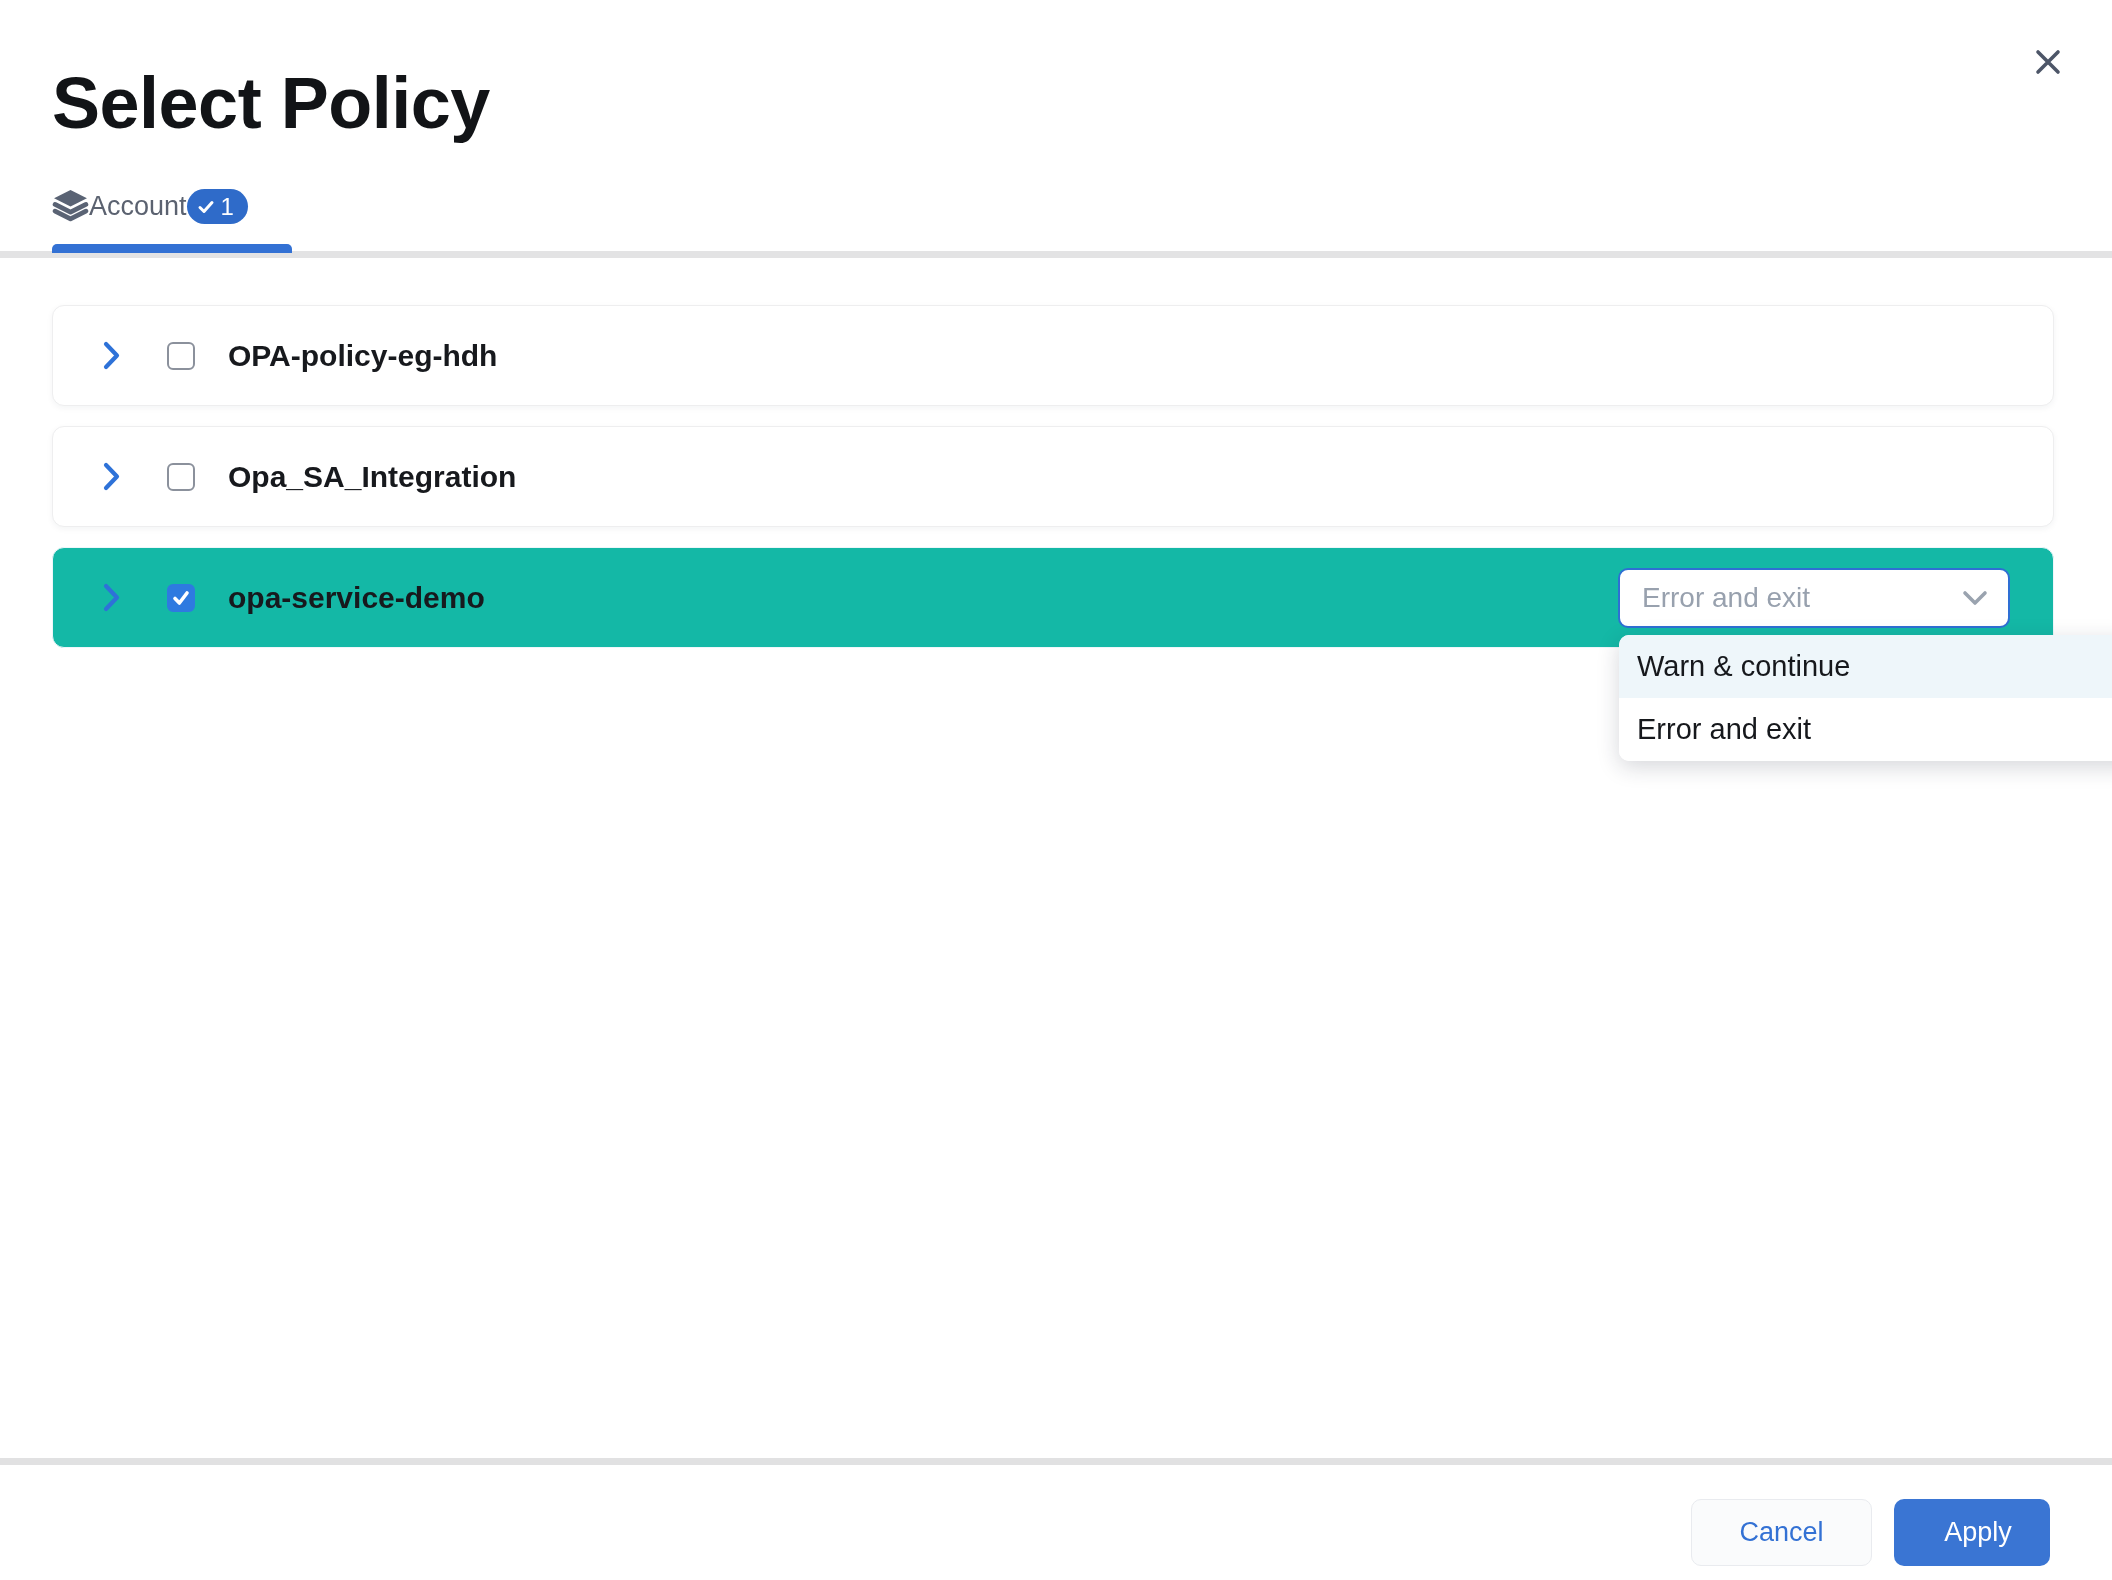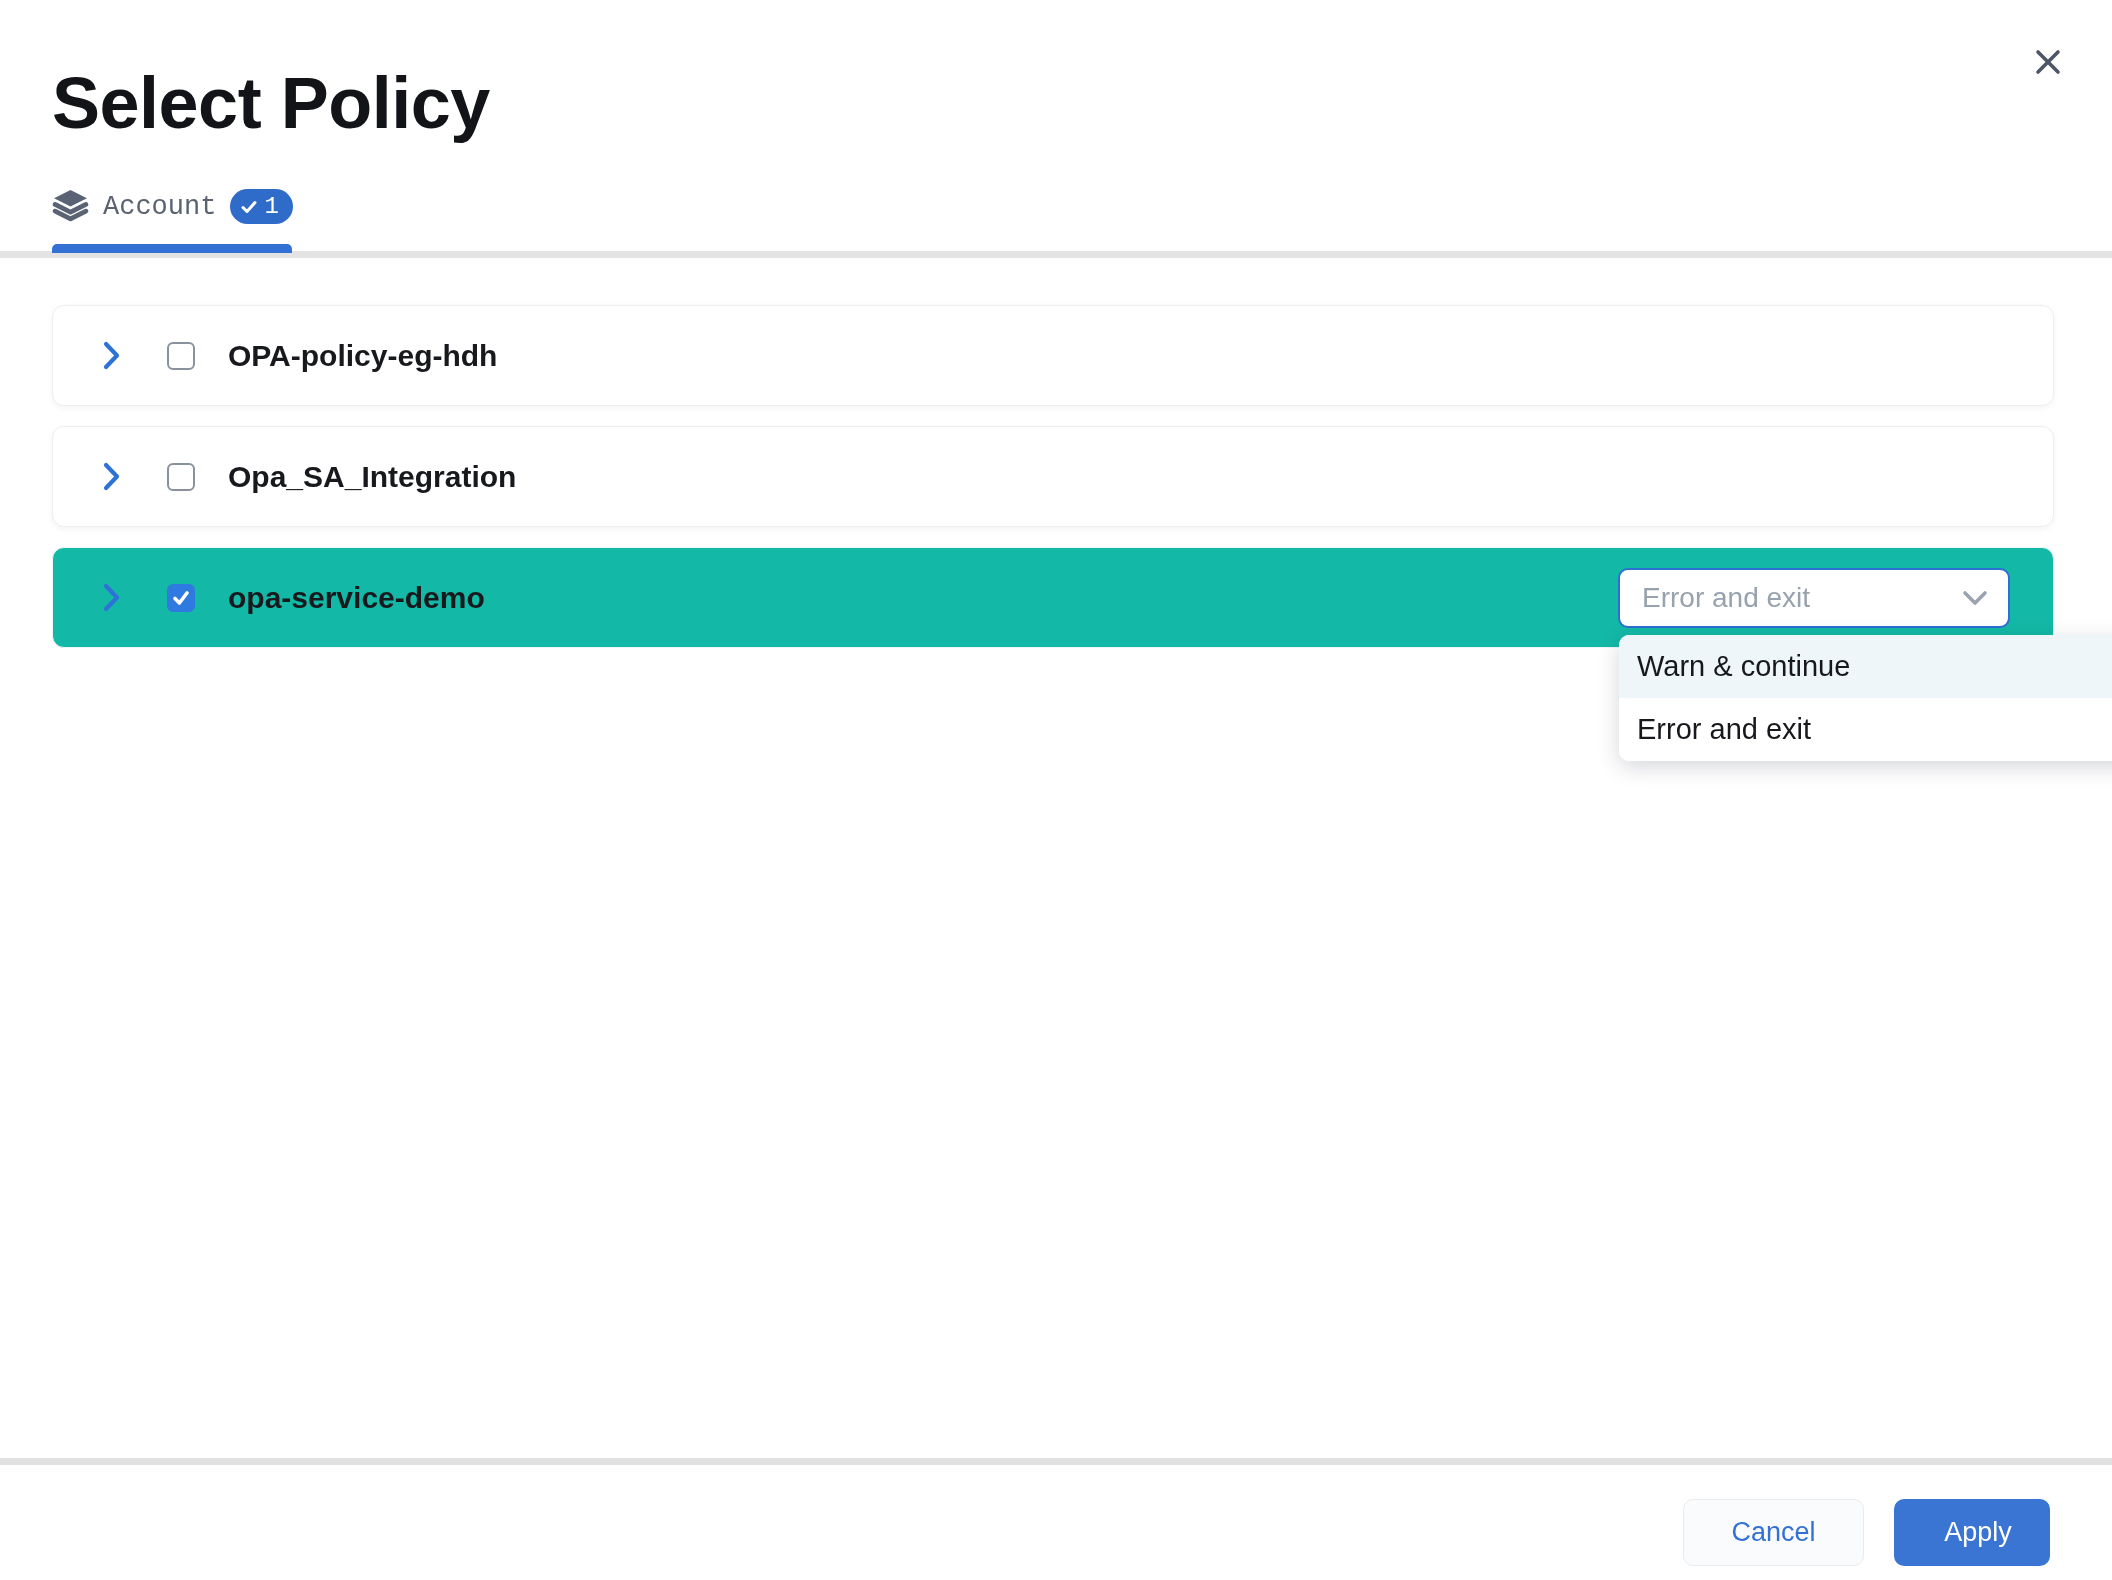--- a/index.html
+++ b/index.html
@@ -20,22 +20,22 @@
   .close-btn {
     position:absolute; left:2020px; top:34px;
     width:56px; height:56px;
     display:flex; align-items:center; justify-content:center;
     background:none; border:none; cursor:pointer;
   }
 
   
   .tab {
     position:absolute; left:52px; top:188px;
-    display:flex; align-items:center; gap:14px;
-    background:none; border:none; cursor:pointer;font-family:Liberation Mono, monospace;
+    display:flex; align-items:center; gap:0;
+    background:none; border:none; cursor:pointer;
   }
   .tab-label { font-size:27px; font-weight:500; color:#5b6270; }
   .tab-badge {
     display:flex; align-items:center; gap:6px;
     background:#2f6bc9; color:#ffffff;
     border-radius:18px; height:35px; padding:0 14px 0 10px;
     font-size:24px; font-weight:500;
   }
   .tab-underline {
     position:absolute; left:52px; top:244px;
@@ -108,21 +108,21 @@
   }
   .dropdown-option.highlighted { background:#eef6fa; }
 
   
   .footer-divider {
     position:absolute; left:0; top:1458px;
     width:2112px; height:7px; background:#e1e1e2;
   }
   .footer-actions {
     position:absolute; top:1499px; right:62px;
-    display:flex; gap:30px;
+    display:flex; gap:22px;
   }
   .btn {
     height:67px; border-radius:10px; font-size:27px; font-weight:500;
     display:flex; align-items:center; justify-content:center;
     cursor:pointer; font-family:"Liberation Sans", sans-serif;
   }
   .btn-cancel {
     width:181px; background:#fafbfc; color:#3371d4;
     border:1px solid #e9ebef;
   }

